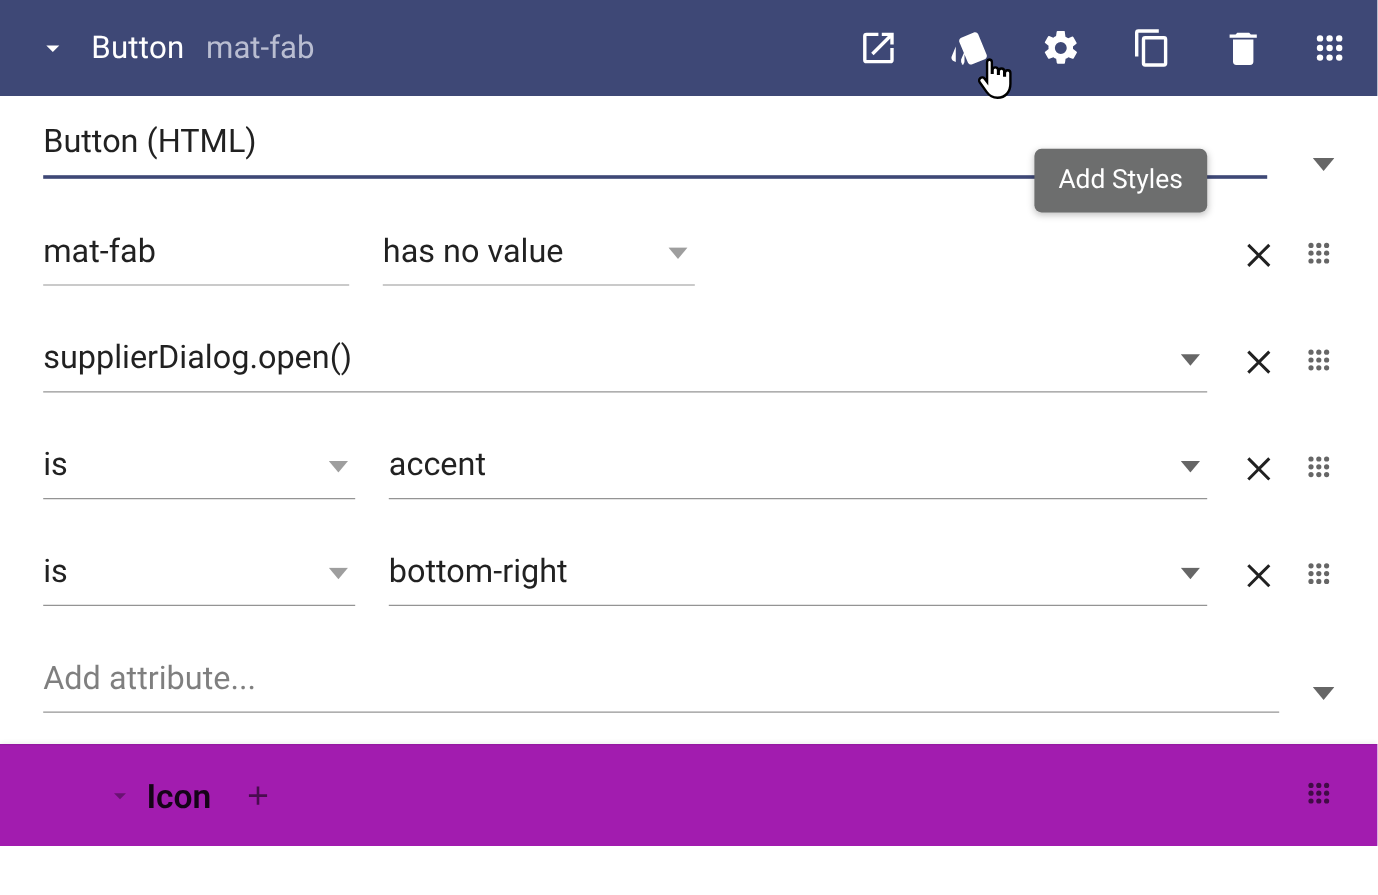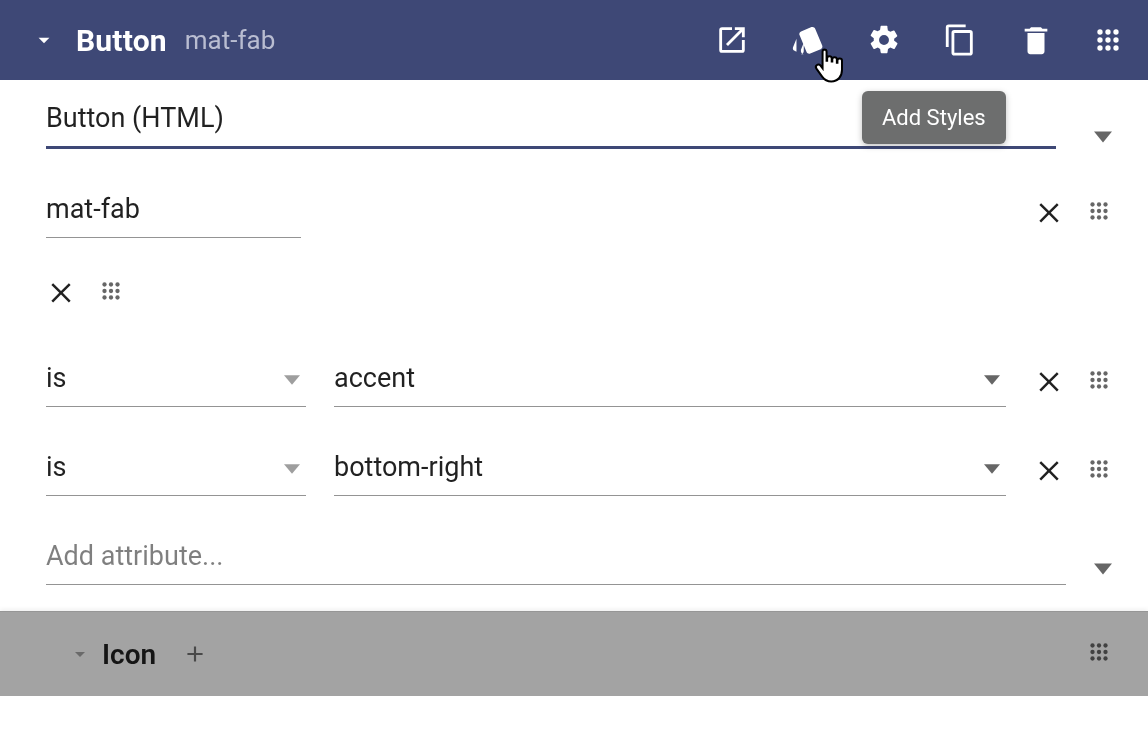--- a/index.html
+++ b/index.html
@@ -29,22 +29,22 @@
       width: 48px;
       display: flex;
       align-items: center;
       justify-content: center;
       cursor: pointer;
     }
 
     .topbar .chev svg { width: 26px; height: 26px; }
 
     .topbar .title {
-      font-size: 30px;
-      font-weight: 700;
+      font-size: 26px;
+      font-weight: 400;
       letter-spacing: 0.2px;
       margin-left: 8px;
     }
 
     .topbar .subtitle {
       font-size: 26px;
       color: #b9bdd1;
       margin-left: 18px;
       font-weight: 400;
     }
@@ -65,21 +65,21 @@
       align-items: center;
       justify-content: center;
       cursor: pointer;
       border-radius: 50%;
     }
 
     .icon-btn svg { fill: #fff; width: 34px; height: 34px; }
 
     .tooltip {
       position: absolute;
-      top: 71px;
+      top: 104px;
       left: 74px;
       background: #6d6e6e;
       color: #fff;
       font-size: 22px;
       padding: 14px 20px;
       border-radius: 6px;
       box-shadow: 0 2px 6px rgba(0,0,0,.25);
       white-space: nowrap;
       z-index: 10;
     }
@@ -89,21 +89,20 @@
       position: absolute;
       top: 46px;
       left: 812px;
       z-index: 20;
       pointer-events: none;
     }
 
     
     .panel {
       padding: 16px 36px 0 36px;
-      margin-left: 10px;
     }
 
     .row {
       display: flex;
       align-items: flex-end;
       gap: 28px;
       margin-bottom: 38px;
     }
 
     .underline {
@@ -175,22 +174,23 @@
       color: rgba(0,0,0,0.50);
     }
     .add-attr-row input::placeholder { color: rgba(0,0,0,0.50); }
 
     .add-attr-row .caret { padding-bottom: 6px; }
 
     
     .subpanel-wrap {
       border-top: 1px solid rgba(0,0,0,0.08);
       box-shadow: 0 -2px 4px rgba(0,0,0,0.06);
-      background: #a3a3a3;
+      background: #a21caf;
       margin-top: -4px;
+      padding-left: 20px;
     }
 
     .subpanel {
       display: flex;
       align-items: center;
       height: 84px;
       padding: 0 36px 0 58px;
     }
 
     .subpanel .chev {
@@ -290,20 +290,26 @@
     <input class="underline accent-line name" value="Button (HTML)" style="">
     <div class="caret">
       <svg viewBox="0 0 10 6">
           <path d="M0 0l5 6 5-6z"></path>
         </svg>
     </div>
   </div>
 
   <div class="row attr-row">
     <input class="underline col1" value="mat-fab" style="">
+    <div class="col2">
+      <input class="underline" style="width: 100%;" value="has no value">
+      <span class="select-caret"><svg viewBox="0 0 10 6">
+            <path d="M0 0l5 6 5-6z"></path>
+          </svg></span>
+    </div>
     <div class="col3"></div>
     <div class="controls">
       <span class="icon-click delete-btn">
         <svg viewBox="0 0 24 24">
             <path d="M18.3 5.71L12 12.01l-6.3-6.3L4.29 7.12l6.3 6.3-6.3 6.3 1.41 1.41 6.3-6.3 6.3 6.3 1.41-1.41-6.3-6.3 6.3-6.3z"></path>
           </svg>
       </span>
       <span class="icon-click drag-handle">
         <svg viewBox="0 0 24 24">
             <circle cx="6" cy="6" r="2"></circle>
@@ -314,20 +320,26 @@
             <circle cx="18" cy="12" r="2"></circle>
             <circle cx="6" cy="18" r="2"></circle>
             <circle cx="12" cy="18" r="2"></circle>
             <circle cx="18" cy="18" r="2"></circle>
           </svg>
       </span>
     </div>
   </div>
 
   <div class="row attr-row">
+    <div class="col3">
+      <input class="underline" style="width: 100%;" value="supplierDialog.open()">
+      <span class="select-caret dark"><svg viewBox="0 0 10 6">
+            <path d="M0 0l5 6 5-6z"></path>
+          </svg></span>
+    </div>
     <div class="controls">
       <span class="icon-click delete-btn">
         <svg viewBox="0 0 24 24">
             <path d="M18.3 5.71L12 12.01l-6.3-6.3L4.29 7.12l6.3 6.3-6.3 6.3 1.41 1.41 6.3-6.3 6.3 6.3 1.41-1.41-6.3-6.3 6.3-6.3z"></path>
           </svg>
       </span>
       <span class="icon-click drag-handle">
         <svg viewBox="0 0 24 24">
             <circle cx="6" cy="6" r="2"></circle>
             <circle cx="12" cy="6" r="2"></circle>

